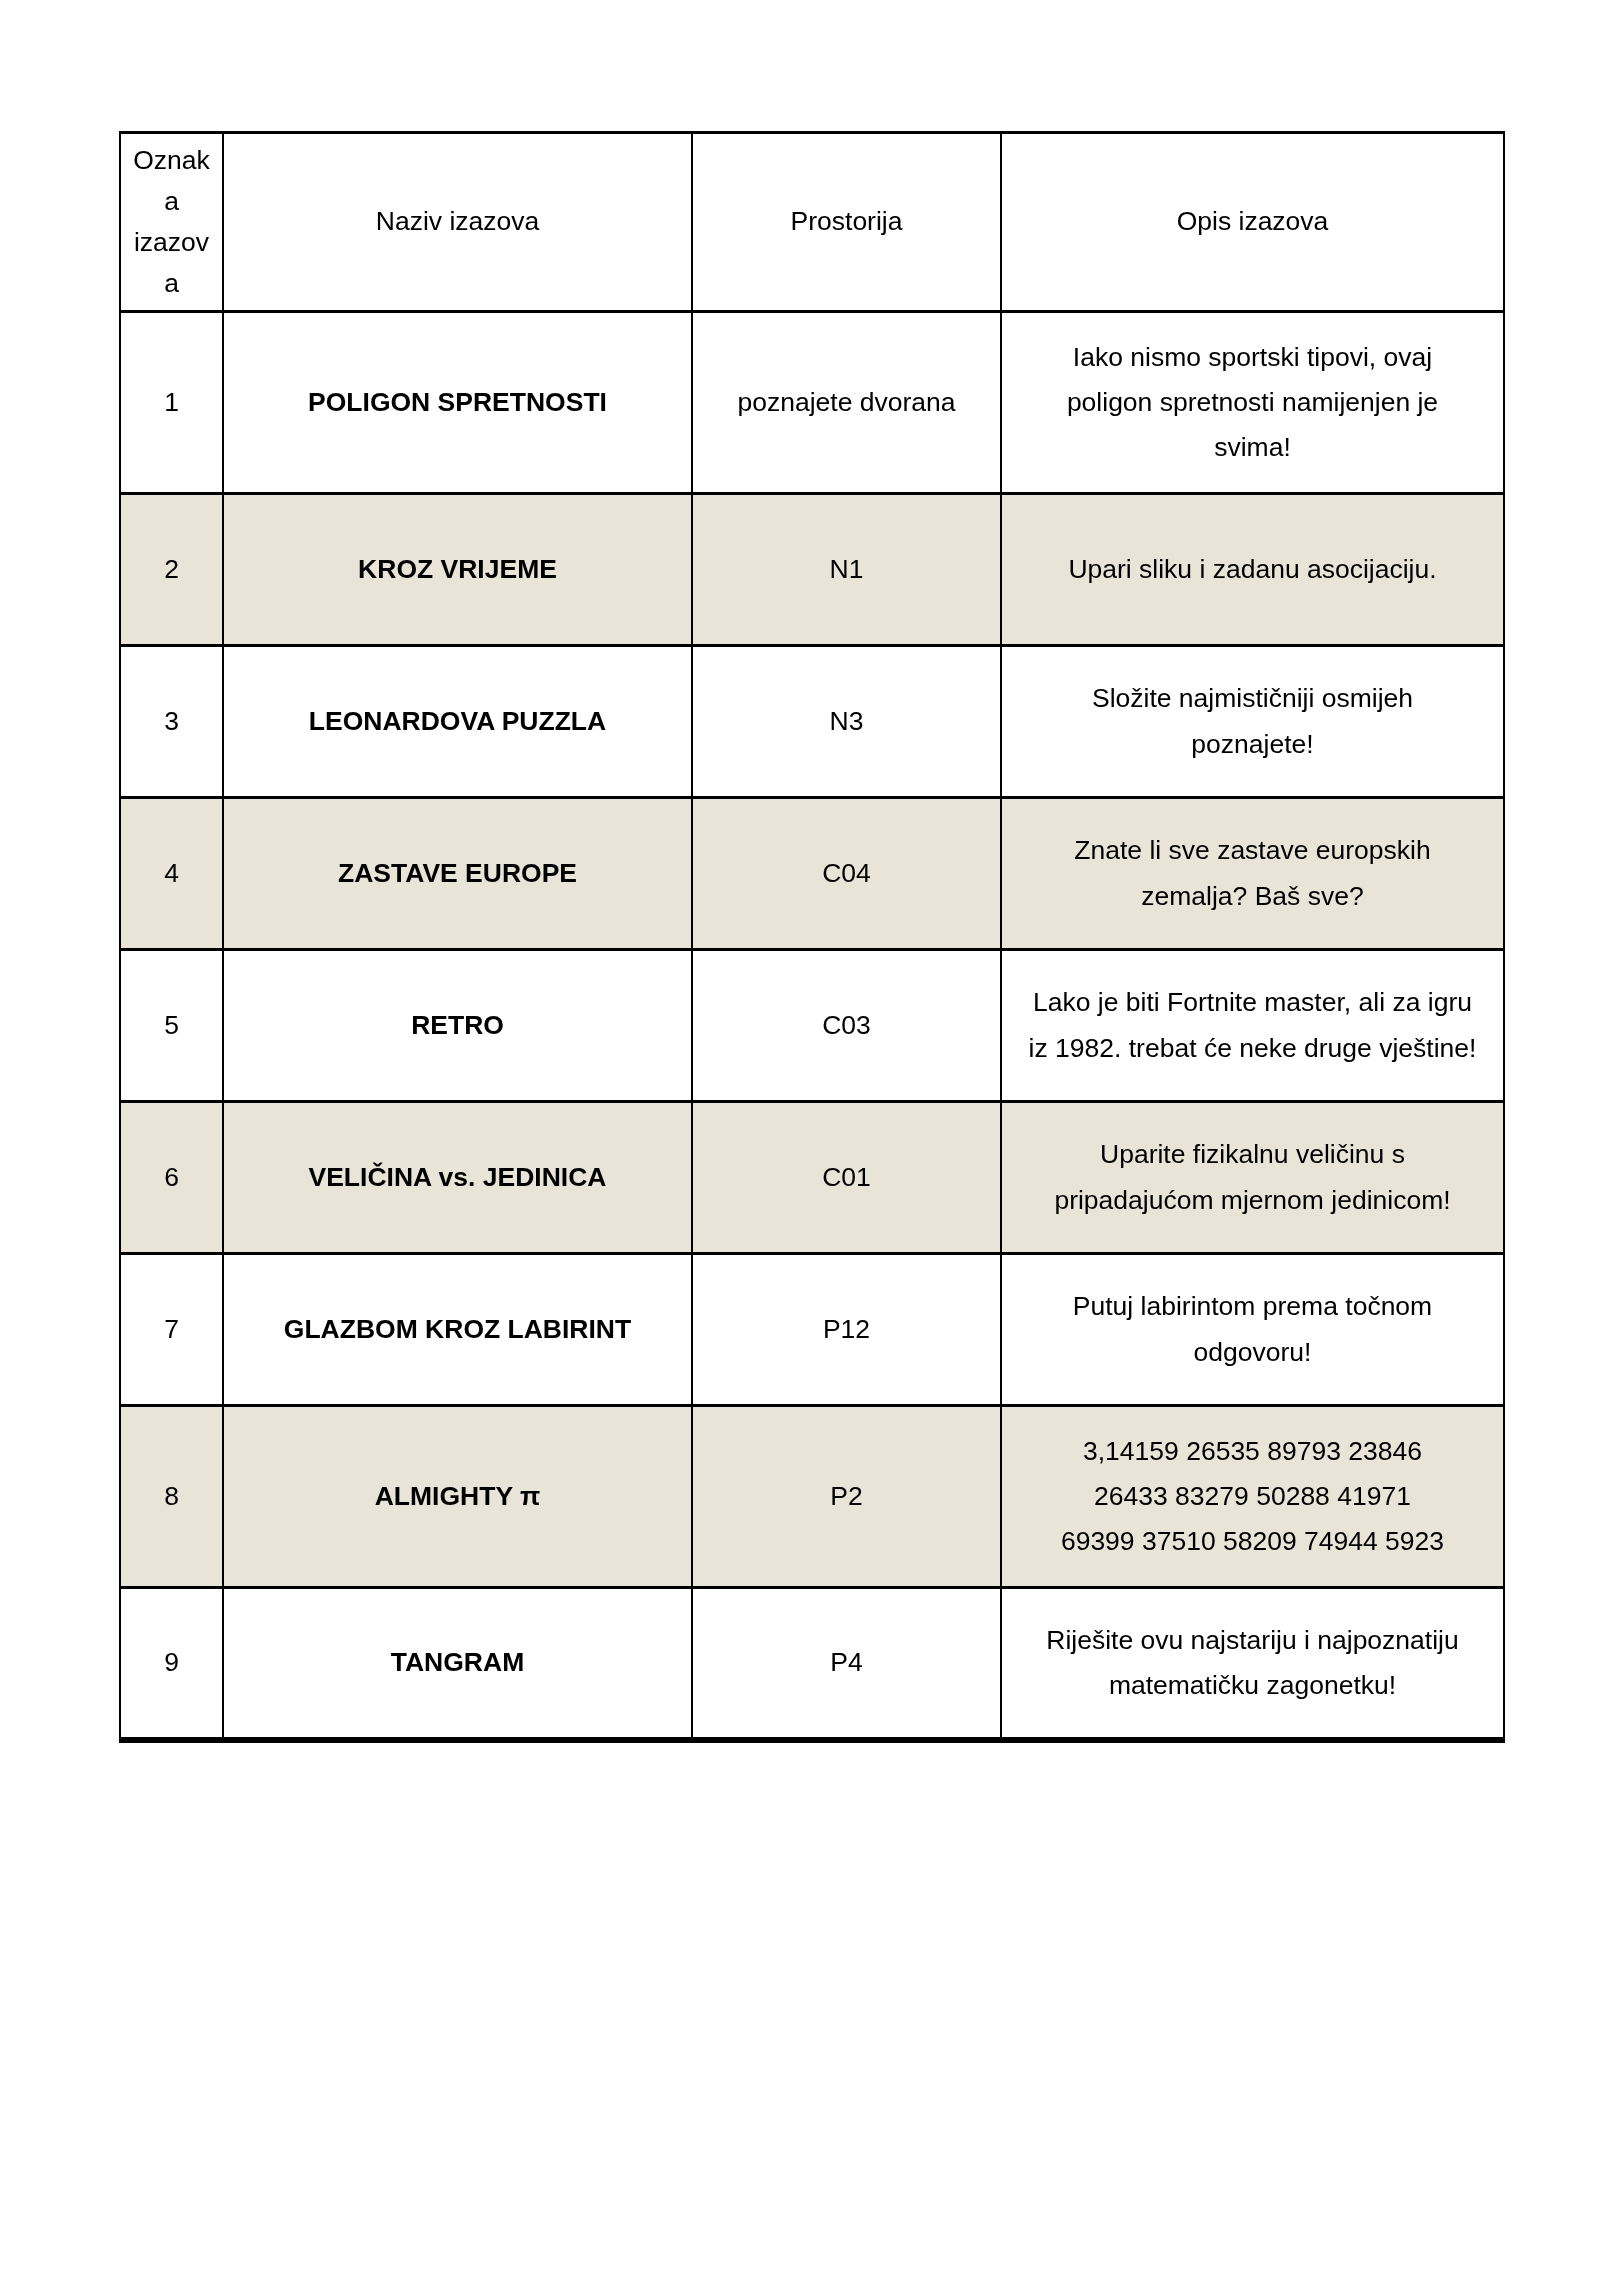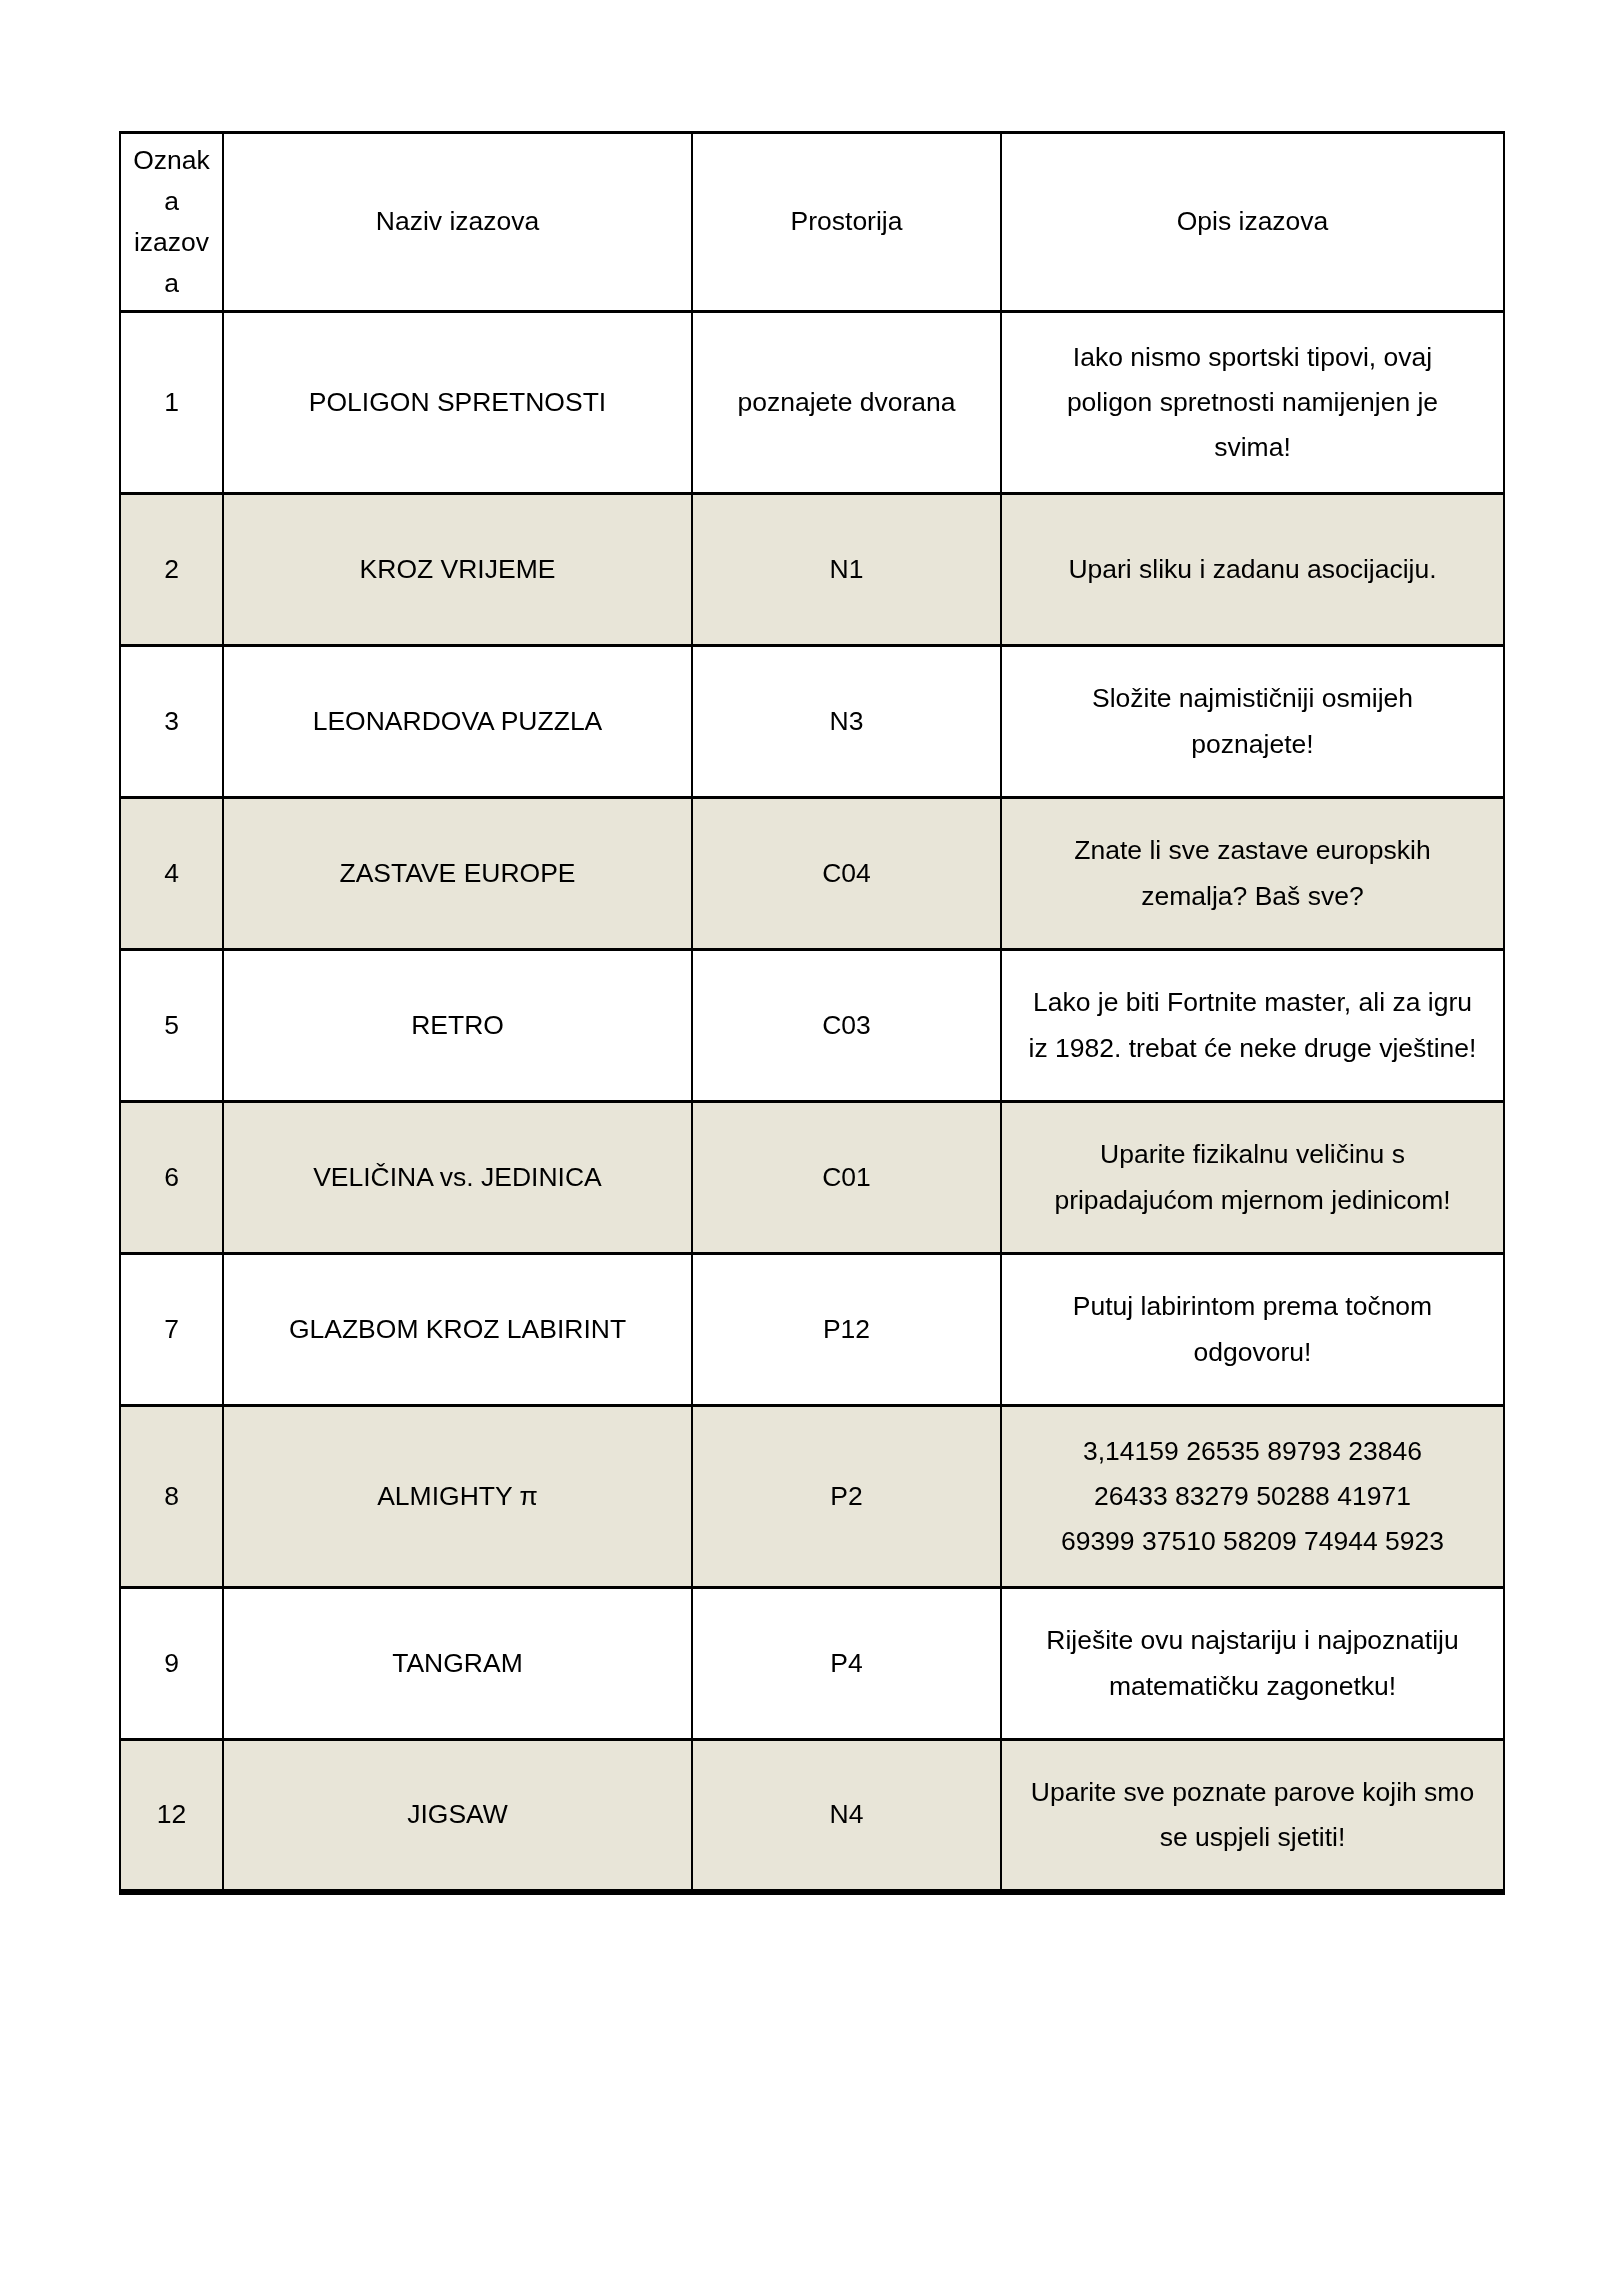--- a/index.html
+++ b/index.html
@@ -40,21 +40,21 @@
     height: 99px;
     line-height: 1.55;
     padding: 5.9px 7.8px;
     background: #ffffff;
   }
   tbody tr { height: 152px; }
   tbody tr:nth-child(1), tbody tr:nth-child(8) { height: 182px; }
   tbody tr:nth-child(even) td { background: #e8e5d8; }
   tbody tr:last-child td { border-bottom-width: 6.9px; }
   td.c-oznaka, td.c-prostorija { padding: 9.8px 5.9px; }
-  td.c-naziv { padding: 9.8px 11.8px; }
+  td.c-naziv { padding: 9.8px 11.8px; font-weight: bold; }
   tbody tr:nth-child(8) td.c-opis { padding-left: 57px; padding-right: 57px; }
 </style>
 </head>
 <body>
 
 <div class="page">
   <table class="challenges">
     <colgroup>
       <col style="width:103px">
       <col style="width:469px">
@@ -128,22 +128,16 @@
 
   <tr>
     <td class="c-oznaka">9</td>
     <td class="c-naziv">TANGRAM</td>
     <td class="c-prostorija">P4</td>
     <td class="c-opis">Riješite ovu najstariju i najpoznatiju matematičku zagonetku!</td>
   </tr>
 
 
 
-  <tr>
-    <td class="c-oznaka">12</td>
-    <td class="c-naziv">JIGSAW</td>
-    <td class="c-prostorija">N4</td>
-    <td class="c-opis">Uparite sve poznate parove kojih smo se uspjeli sjetiti!</td>
-  </tr>
 </tbody>
   </table>
 </div>
 
 
 </body></html>

